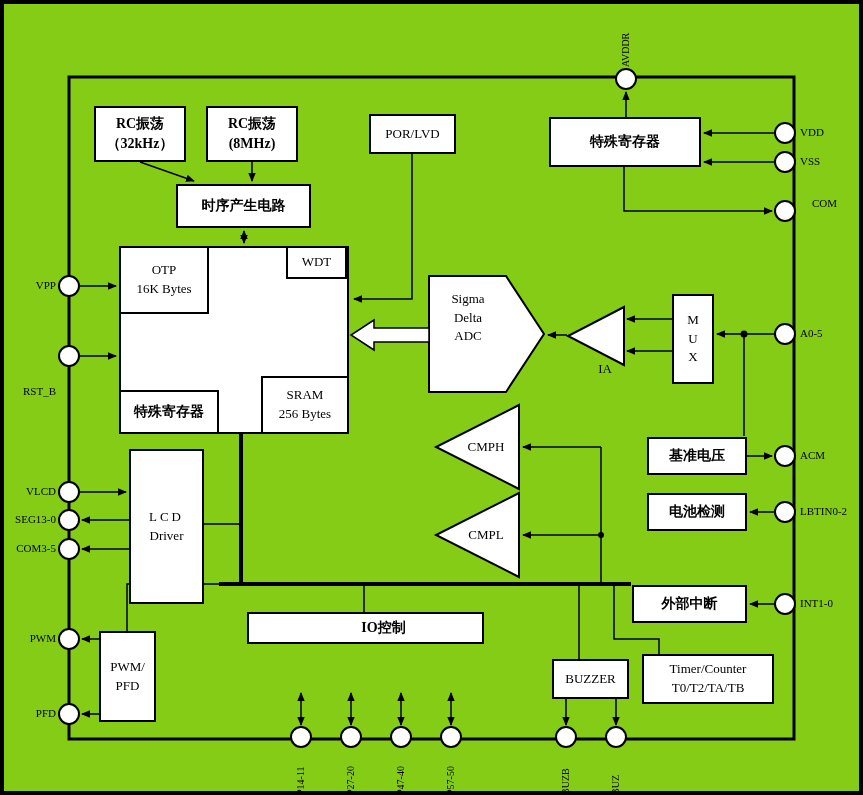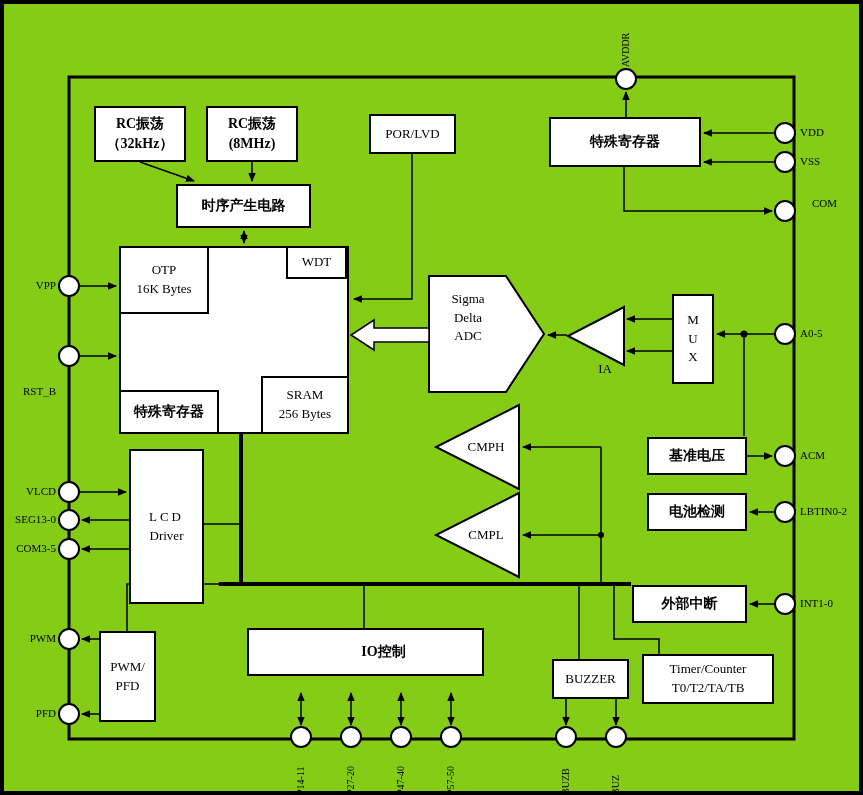--- a/index.html
+++ b/index.html
@@ -158,21 +158,21 @@
   <div class="box cn" style="left:628px;top:581px;width:115px;height:38px;">外部中断</div>
 
   <div class="box" style="left:125px;top:445px;width:75px;height:155px;">
     <div class="ls">LCD</div>
     <div>Driver</div>
   </div>
   <div class="box" style="left:95px;top:627px;width:57px;height:91px;">
     <div>PWM/</div>
     <div>PFD</div>
   </div>
-  <div class="box cn" style="left:243px;top:624px;width:237px;height:48px;padding-left:36px;">IO控制</div>
+  <div class="box cn" style="left:243px;top:608px;width:237px;height:32px;padding-left:36px;">IO控制</div>
   <div class="box" style="left:548px;top:655px;width:77px;height:40px;">BUZZER</div>
   <div class="box" style="left:638px;top:650px;width:132px;height:50px;">
     <div>Timer/Counter</div>
     <div>T0/T2/TA/TB</div>
   </div>
 
   <div class="plabel pl-left" style="top:275px;">VPP</div>
   <div class="plabel pl-left" style="top:345px;margin-top:36px;">RST_B</div>
   <div class="plabel pl-left" style="top:481px;">VLCD</div>
   <div class="plabel pl-left" style="top:509px;">SEG13-0</div>

